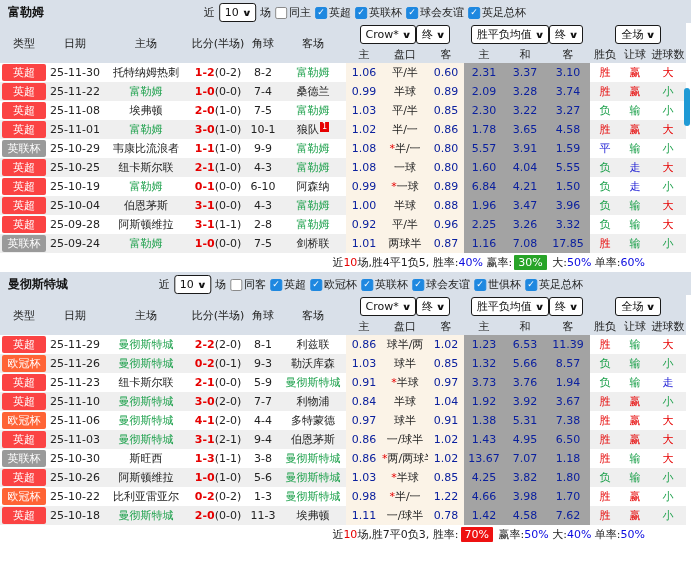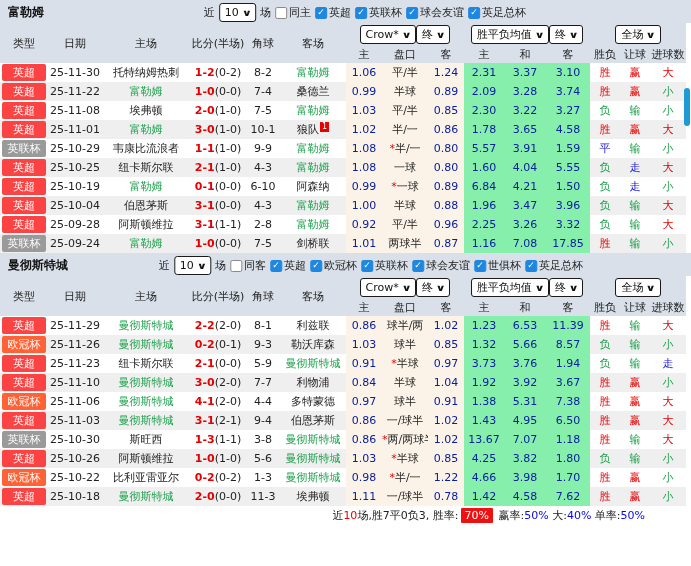--- a/index.html
+++ b/index.html
@@ -22,21 +22,21 @@
   .ddv{font-weight:bold;font-size:9px;transform:scaleX(1.4);}
   table{border-collapse:collapse;table-layout:fixed;width:686px;font-size:11px;}
   thead th{background:#d9e0e9;font-weight:normal;color:#222;padding:0;text-align:center;}
   tr.h1 th{height:23px;}
   tr.h2 th{height:17px;}
   .ddcell{display:flex;justify-content:center;}
   tbody td{height:19px;text-align:center;padding:0;color:#222;overflow:hidden;white-space:nowrap;}
   tbody tr:nth-child(odd){background:#fff;}
   tbody tr:nth-child(even){background:#efefef;}
   td.cream{background:#fbf3e7;}
-  td.lblue{background:#86efac;}
+  td.lblue{background:#a3a3a3;}
   .num{color:#0b209e;}
   td .num, .num{color:#0b209e;}
   .badge-lg{display:block;margin:1px 2px;border-radius:2px;color:#fff;font-size:11px;line-height:17px;height:17px;}
   .sc{color:#e60000;font-weight:bold;}
   .hf{color:#222;}
   .grn{color:#1ca04b;}
   .sup{display:inline-block;background:#e60000;color:#fff;font-size:8px;line-height:10px;padding:0 2px;vertical-align:top;margin-left:1px;}
   .star{color:#e60000;}
   .sum{height:19px;line-height:19px;text-align:right;padding-right:46px;font-size:11px;background:#fff;color:#222;white-space:nowrap;}
   .sum .red{color:#e60000;}
@@ -162,21 +162,21 @@
               <td>
                 <span class="badge-lg" style="background: rgb(251, 67, 67);">英超</span>
               </td>
               <td>25-11-30</td>
               <td><span>托特纳姆热刺</span></td>
               <td><span class="sc">1-2</span><span class="hf">(0-2)</span></td>
               <td>8-2</td>
               <td><span class="grn">富勒姆</span></td>
               <td class="cream num">1.06</td>
               <td class="cream">平/半</td>
-              <td class="cream num">1.24</td>
+              <td class="cream num">0.60</td>
               <td class="lblue num">2.31</td>
               <td class="lblue num">3.37</td>
               <td class="lblue num">3.10</td>
               <td><span style="color: rgb(230, 0, 0);">胜</span></td>
               <td><span style="color: rgb(230, 0, 0);">赢</span></td>
               <td><span style="color: rgb(230, 0, 0);">大</span></td>
             </tr>
             <tr>
               <td>
                 <span class="badge-lg" style="background: rgb(251, 67, 67);">英超</span>
@@ -343,20 +343,21 @@
               <td class="cream num">0.87</td>
               <td class="lblue num">1.16</td>
               <td class="lblue num">7.08</td>
               <td class="lblue num">17.85</td>
               <td><span style="color: rgb(230, 0, 0);">胜</span></td>
               <td><span style="color: rgb(28, 160, 75);">输</span></td>
               <td><span style="color: rgb(28, 160, 75);">小</span></td>
             </tr>
           </tbody>
         </table>
+        <div class="sum"><span>近</span><span class="red">10</span><span>场,胜4平1负5, 胜率:</span><span class="blue">40%</span><span> 赢率:</span><span class="badge g">30%</span><span> 大:</span><span class="blue">50%</span><span> 单率:</span><span class="blue">60%</span></div>
       </div>
       <div class="section">
         <div class="fbar">
           <span class="team">曼彻斯特城</span>
           <span class="fctr">
             <span class="fl">近</span>
             <span class="dd">
               <span class="ddt">10</span>
               <span class="ddv">∨</span>
             </span>

